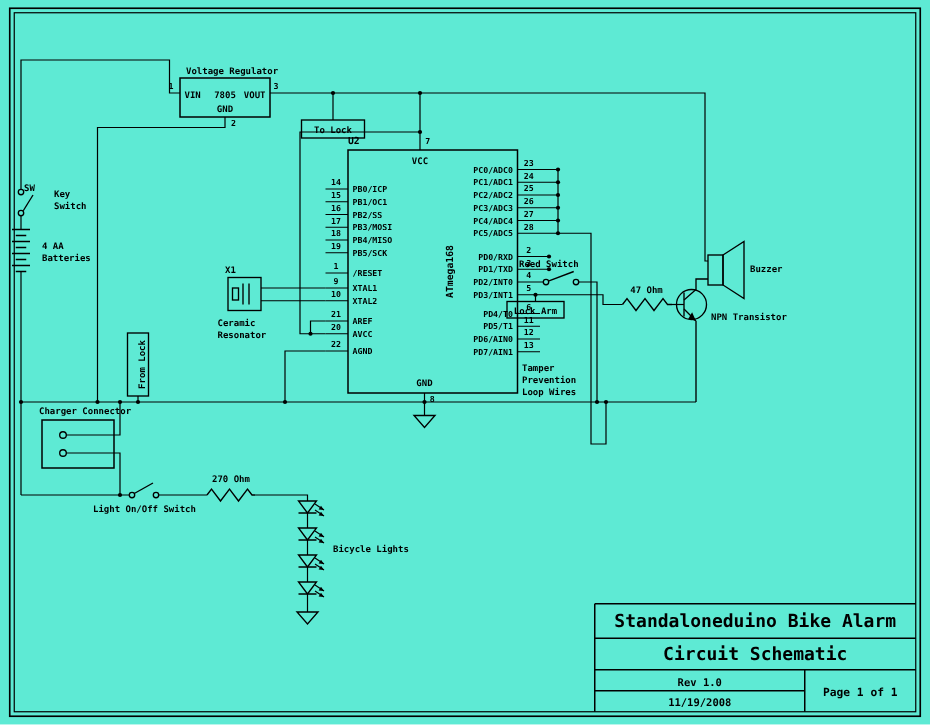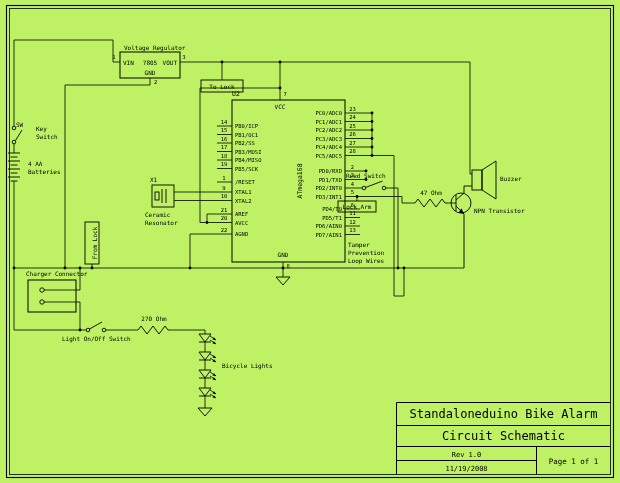--- a/index.html
+++ b/index.html
@@ -1,16 +1,16 @@
 <!DOCTYPE html>
 <html><head>
 <meta charset="utf-8">
 <style>
   html,body{margin:0;padding:0;background:#fff;}
-  #sheet{position:relative;width:620px;height:483px;background:#bef264;overflow:hidden;}
+  #sheet{position:relative;width:620px;height:483px;background:#5eead4;overflow:hidden;font-weight:bold;}
   svg{position:absolute;left:0;top:0;}
   svg text{font-family:"DejaVu Sans Mono","Liberation Mono",monospace;fill:#000;}
   .t55{font-size:5.5px}.t6{font-size:6px}.t65{font-size:6.5px}.t7{font-size:7px}.t75{font-size:7.5px}.t12{font-size:12px}
   .mid{text-anchor:middle}.end{text-anchor:end}
   .wire{stroke:#000;stroke-width:0.8;fill:none;}
   .sym{stroke:#000;stroke-width:0.9;fill:none;}
   .box{stroke:#000;stroke-width:1;fill:none;}
   .brd{stroke:#000;stroke-width:1.1;fill:none;}
   .dot{fill:#000;stroke:none;}
 </style>

